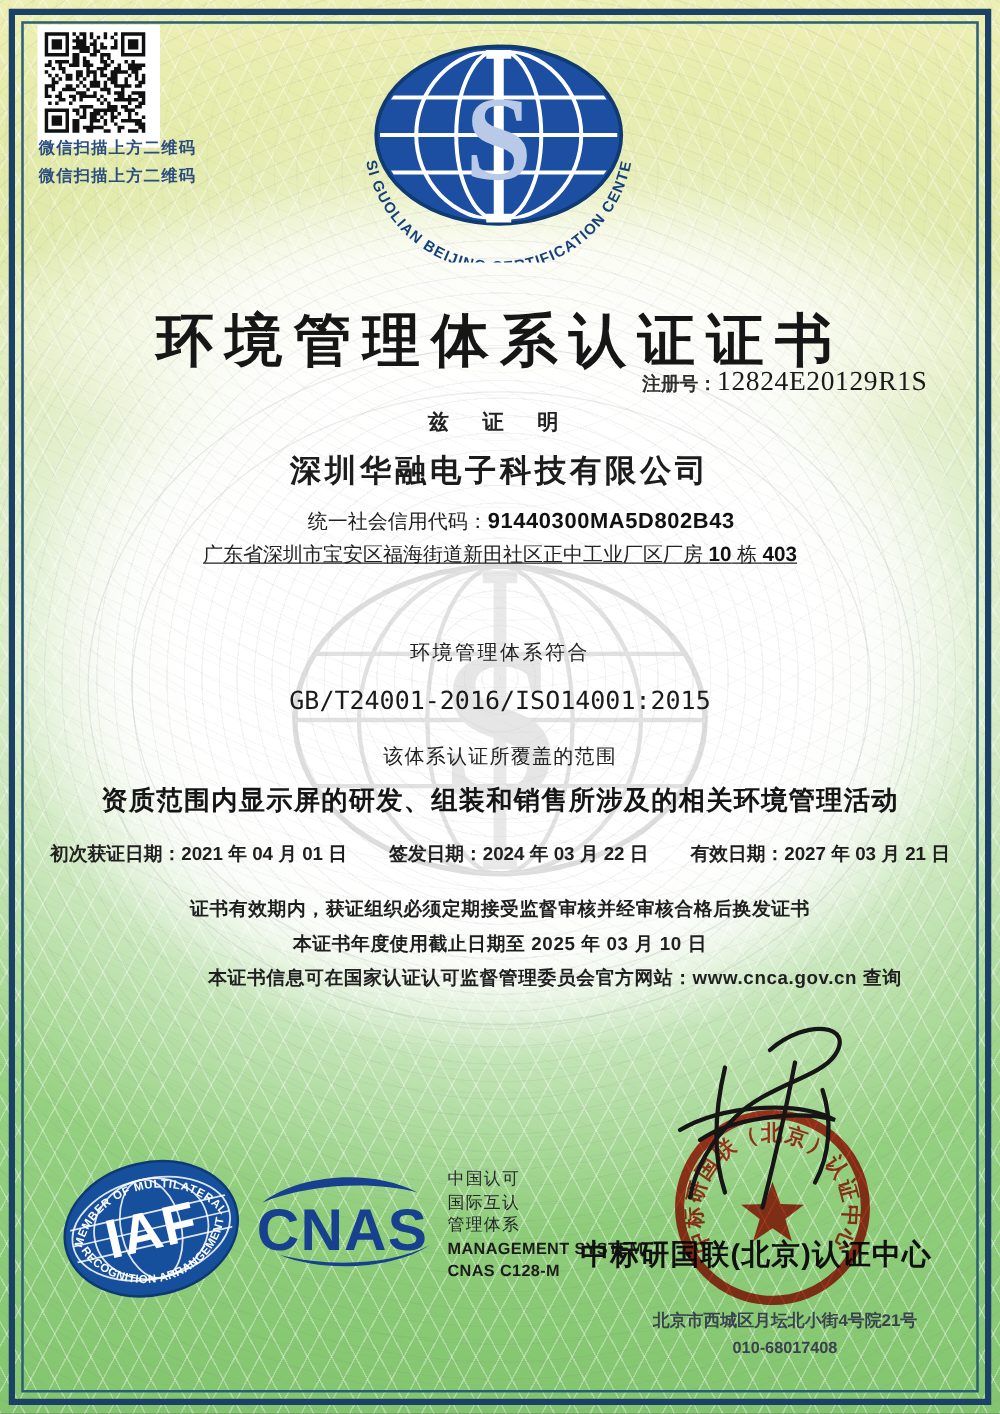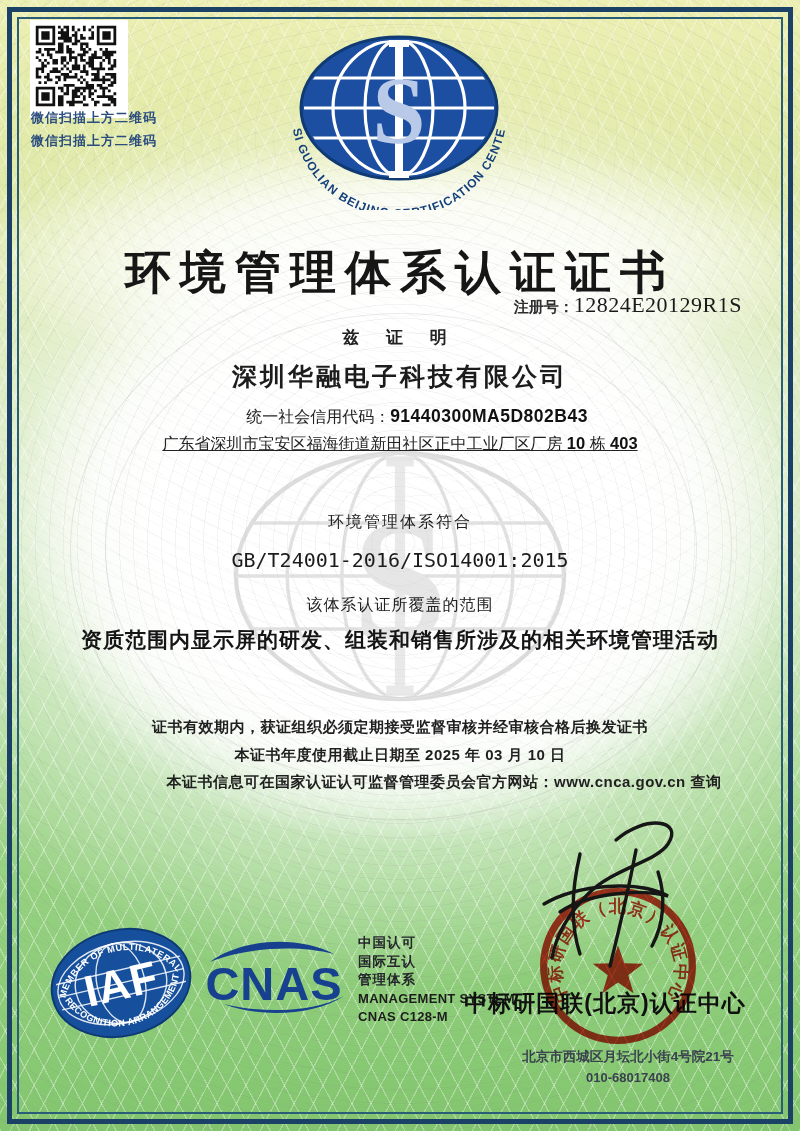--- a/index.html
+++ b/index.html
@@ -55,21 +55,21 @@
   .note{font-size:15px;font-weight:600;color:#1f1f1f;letter-spacing:.5px;}
   .note1{top:718px;}
   .note2{top:746px;}
   .note3{top:773px;margin-left:44px;}
 
   .wm{left:212px;top:428px;width:376px;height:296px;opacity:.5;}
 
   .iaf{left:46px;top:922px;width:150px;height:122px;transform:rotate(-13deg);}
   .cnas-mark{left:194px;top:938px;width:164px;height:82px;}
   .cnas-text{left:358px;top:934px;line-height:18.5px;}
-  .cnas-cn{font-size:13.5px;font-weight:700;color:#25262c;letter-spacing:1px;}
+  .cnas-cn{font-size:13.5px;font-weight:400;color:#25262c;letter-spacing:1px;}
   .cnas-en{font-size:13px;font-weight:700;color:#1c1c1c;letter-spacing:.3px;}
 
   .sig{left:516px;top:812px;width:195px;height:170px;z-index:6;}
   .seal{left:530px;top:878px;width:176px;height:176px;mix-blend-mode:multiply;z-index:5;opacity:.93;}
   .org-name{left:438px;top:988px;width:334px;text-align:center;font-size:23px;font-weight:600;color:#101010;letter-spacing:1px;z-index:4;}
   .f-addr{left:490px;top:1046px;width:276px;text-align:center;font-size:13.5px;font-weight:700;color:#39424d;line-height:21px;z-index:4;}
   .f-addr .tel{font-size:13px;}
 </style>
 </head>
 <body>
@@ -140,20 +140,25 @@
   <div class="abs ctr certify">兹 证 明</div>
   <div class="abs ctr company">深圳华融电子科技有限公司</div>
   <div class="abs ctr credit"><span>统一社会信用代码：</span><b>91440300MA5D802B43</b></div>
   <div class="abs ctr addr"><span>广东省深圳市宝安区福海街道新田社区正中工业厂区厂房 </span><b>10</b><span> 栋 </span><b>403</b></div>
 
   <div class="abs ctr conform">环境管理体系符合</div>
   <div class="abs ctr standard">GB/T24001-2016/ISO14001:2015</div>
   <div class="abs ctr scope-head">该体系认证所覆盖的范围</div>
   <div class="abs ctr scope">资质范围内显示屏的研发、组装和销售所涉及的相关环境管理活动</div>
 
+  <div class="abs dates">
+    <span>初次获证日期：2021 年 04 月 01 日</span>
+    <span>签发日期：2024 年 03 月 22 日</span>
+    <span>有效日期：2027 年 03 月 21 日</span>
+  </div>
   <div class="abs ctr note note1">证书有效期内，获证组织必须定期接受监督审核并经审核合格后换发证书</div>
   <div class="abs ctr note note2">本证书年度使用截止日期至 2025 年 03 月 10 日</div>
   <div class="abs ctr note note3">本证书信息可在国家认证认可监督管理委员会官方网站：www.cnca.gov.cn 查询</div>
 
   <svg class="abs iaf" viewBox="0 0 150 120">
     <defs>
       <clipPath id="iclip">
           <ellipse cx="75" cy="60" rx="66" ry="49"></ellipse>
         </clipPath>
       <path id="iaf-top" d="M16 66 A 62 55 0 0 1 134 66" fill="none"></path>

